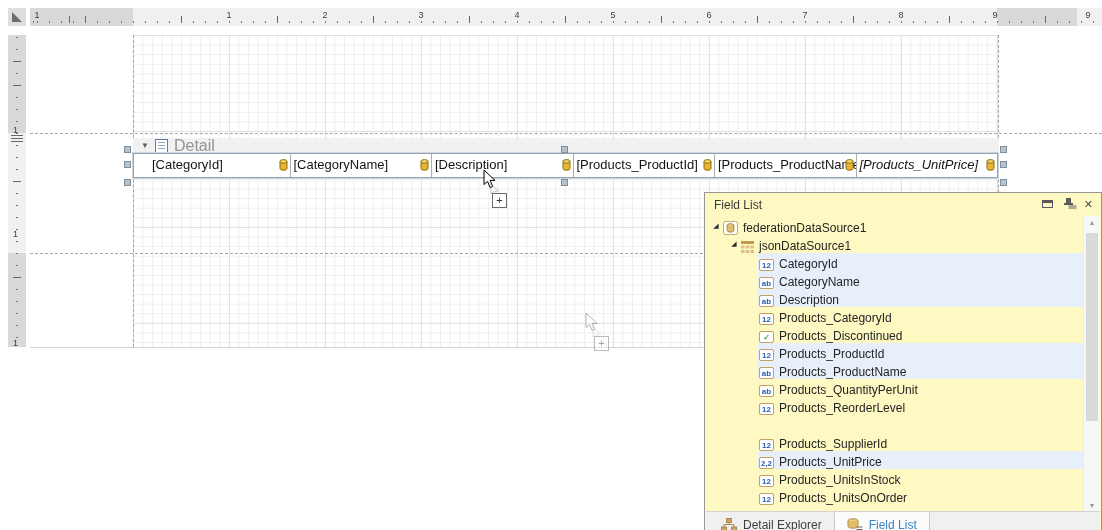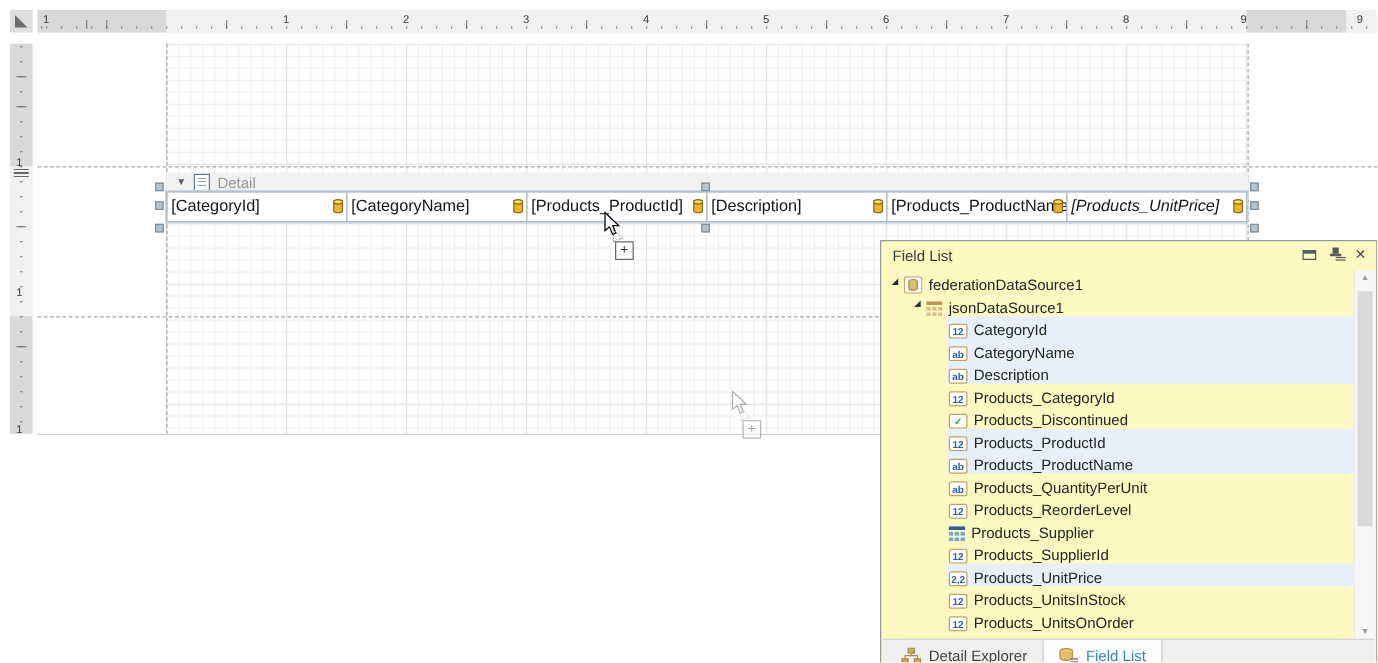--- a/index.html
+++ b/index.html
@@ -42,24 +42,24 @@
   .dash-v{position:absolute;width:0;border-left:1px dashed #a5a5a5;}
   .dash-h{position:absolute;height:0;border-top:1px dashed #a5a5a5;}
   .surface-bottom{position:absolute;left:30px;top:347px;width:1072px;height:1px;background:#d2d2d2;}
 
   .band-strip{position:absolute;left:133px;top:138px;width:866px;height:15px;background:#f1f1f1;
        display:flex;align-items:center;gap:6px;padding-left:8px;box-sizing:border-box;}
   .band-collapse{font-size:8px;color:#5f5f5f;line-height:1;}
   .band-ic{width:11px;height:12px;border:1px solid #5d7da8;background:#fff;
        background-image:repeating-linear-gradient(#89a6cc 0 1px,transparent 1px 3px);
        background-size:7px 9px;background-position:2px 2px;background-repeat:no-repeat;}
-  .band-label{font-size:12px;color:#949494;text-align:center;}
+  .band-label{font-size:16px;color:#949494;text-align:center;}
 
   .detail-row{position:absolute;left:133px;top:153px;width:865px;height:25px;box-sizing:border-box;
-       display:flex;background:#fff;border:1px solid #94a2b2;outline:1px solid #ccd6e0;}
+       display:flex;background:#fff;border:1px solid #94a2b2;outline:1px solid #ccd6e0;padding-left:15px;}
   .cell{flex:1 1 0;position:relative;border-right:1px solid #aeaeae;overflow:hidden;
        white-space:nowrap;font-size:13px;color:#141414;padding:3px 12px 0 3px;box-sizing:border-box;}
   .cell:last-child{border-right:none;font-style:italic;}
   .fld{position:absolute;right:2px;top:5px;width:9px;height:12px;}
   .handle{position:absolute;width:7px;height:7px;background:#b7c3cc;border:1px solid #7f8e9b;box-sizing:border-box;}
 
   
   .cursor{position:absolute;width:32px;height:42px;pointer-events:none;}
   .cursor .plusbox{position:absolute;left:9px;top:24px;width:13px;height:13px;border:1px solid #6a6a6a;
        background:#fff;font-size:11px;line-height:12px;text-align:center;color:#333;}
@@ -156,25 +156,25 @@
 
   <div class="detail-row">
       <div class="cell"><span>[CategoryId]</span><span class="fld"><svg width="9" height="12">
             <path d="M1 2.4 v7 a3.5 1.8 0 0 0 7 0 V2.4" fill="#e9b52f" stroke="#8a6a14"></path>
             <ellipse cx="4.5" cy="2.4" rx="3.5" ry="1.8" fill="#f7d96d" stroke="#8a6a14"></ellipse>
           </svg></span></div>
       <div class="cell"><span>[CategoryName]</span><span class="fld"><svg width="9" height="12">
             <path d="M1 2.4 v7 a3.5 1.8 0 0 0 7 0 V2.4" fill="#e9b52f" stroke="#8a6a14"></path>
             <ellipse cx="4.5" cy="2.4" rx="3.5" ry="1.8" fill="#f7d96d" stroke="#8a6a14"></ellipse>
           </svg></span></div>
+      <div class="cell"><span>[Description]</span><span class="fld"><svg width="9" height="12">
+            <path d="M1 2.4 v7 a3.5 1.8 0 0 0 7 0 V2.4" fill="#e9b52f" stroke="#8a6a14"></path>
+            <ellipse cx="4.5" cy="2.4" rx="3.5" ry="1.8" fill="#f7d96d" stroke="#8a6a14"></ellipse>
+          </svg></span></div>
       <div class="cell"><span>[Products_ProductId]</span><span class="fld"><svg width="9" height="12">
-            <path d="M1 2.4 v7 a3.5 1.8 0 0 0 7 0 V2.4" fill="#e9b52f" stroke="#8a6a14"></path>
-            <ellipse cx="4.5" cy="2.4" rx="3.5" ry="1.8" fill="#f7d96d" stroke="#8a6a14"></ellipse>
-          </svg></span></div>
-      <div class="cell"><span>[Description]</span><span class="fld"><svg width="9" height="12">
             <path d="M1 2.4 v7 a3.5 1.8 0 0 0 7 0 V2.4" fill="#e9b52f" stroke="#8a6a14"></path>
             <ellipse cx="4.5" cy="2.4" rx="3.5" ry="1.8" fill="#f7d96d" stroke="#8a6a14"></ellipse>
           </svg></span></div>
       <div class="cell"><span>[Products_ProductName]</span><span class="fld"><svg width="9" height="12">
             <path d="M1 2.4 v7 a3.5 1.8 0 0 0 7 0 V2.4" fill="#e9b52f" stroke="#8a6a14"></path>
             <ellipse cx="4.5" cy="2.4" rx="3.5" ry="1.8" fill="#f7d96d" stroke="#8a6a14"></ellipse>
           </svg></span></div>
       <div class="cell"><span>[Products_UnitPrice]</span><span class="fld"><svg width="9" height="12">
             <path d="M1 2.4 v7 a3.5 1.8 0 0 0 7 0 V2.4" fill="#e9b52f" stroke="#8a6a14"></path>
             <ellipse cx="4.5" cy="2.4" rx="3.5" ry="1.8" fill="#f7d96d" stroke="#8a6a14"></ellipse>
@@ -326,36 +326,20 @@
           <span class="indent" style="width: 40px;"></span>
           <span class="expand"></span>
           <span class="hl">
             <span class="f-ic">12</span>
             <span class="tlabel">Products_ReorderLevel</span>
           </span>
         </div>
         <div class="trow">
           <span class="indent" style="width: 40px;"></span>
           <span class="expand"></span>
-          <span class="hl">
-            <span class="svg-ic">
-              <svg width="13" height="12">
-                <rect x="0" y="0" width="13" height="3" fill="#2e5e94"></rect>
-                <g fill="#7ba7d7">
-                  <rect x="0" y="4.5" width="3.6" height="3"></rect>
-                  <rect x="4.7" y="4.5" width="3.6" height="3"></rect>
-                  <rect x="9.4" y="4.5" width="3.6" height="3"></rect>
-                  <rect x="0" y="9" width="3.6" height="3"></rect>
-                  <rect x="4.7" y="9" width="3.6" height="3"></rect>
-                  <rect x="9.4" y="9" width="3.6" height="3"></rect>
-                </g>
-              </svg>
-            </span>
-            <span class="tlabel">Products_Supplier</span>
-          </span>
         </div>
         <div class="trow">
           <span class="indent" style="width: 40px;"></span>
           <span class="expand"></span>
           <span class="hl">
             <span class="f-ic">12</span>
             <span class="tlabel">Products_SupplierId</span>
           </span>
         </div>
         <div class="trow">

